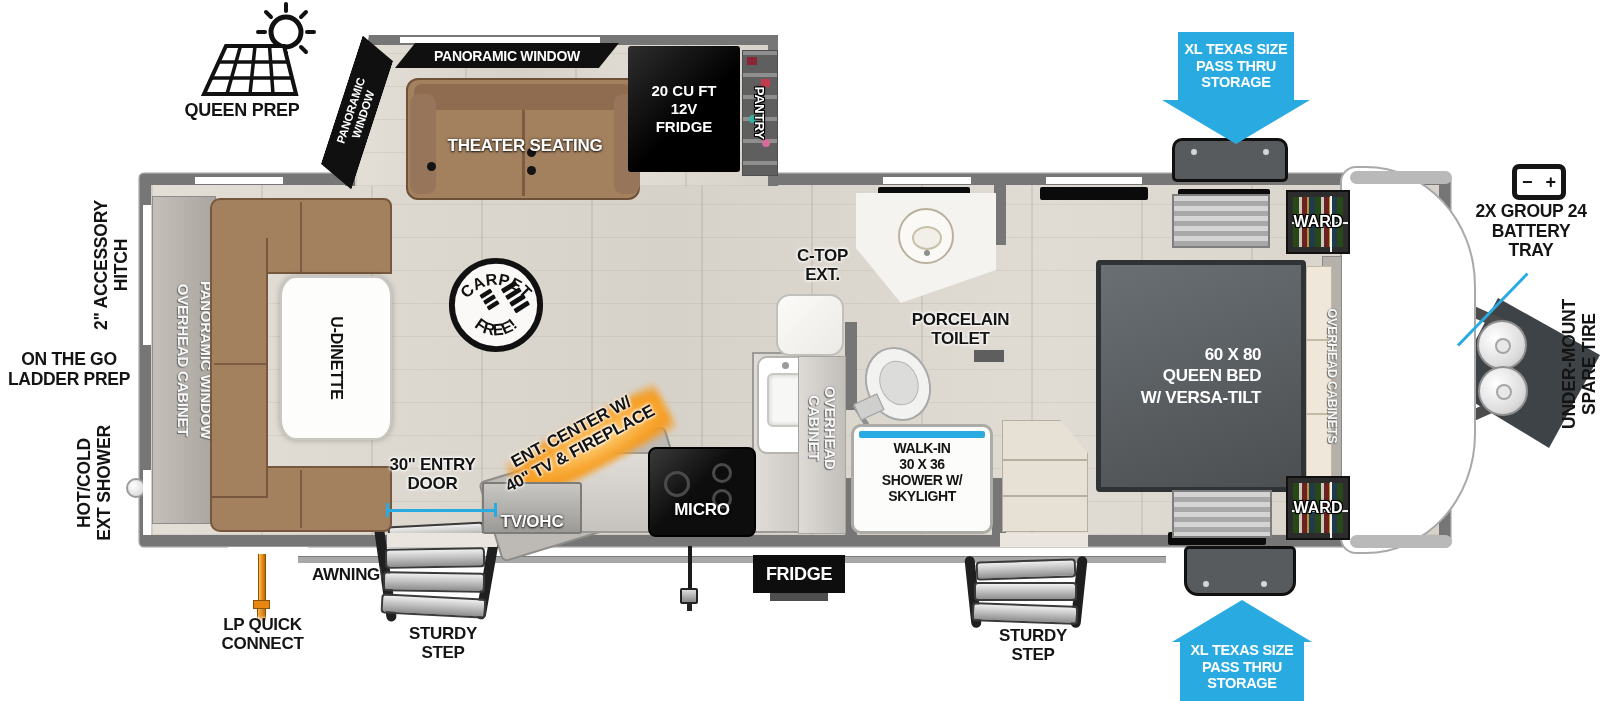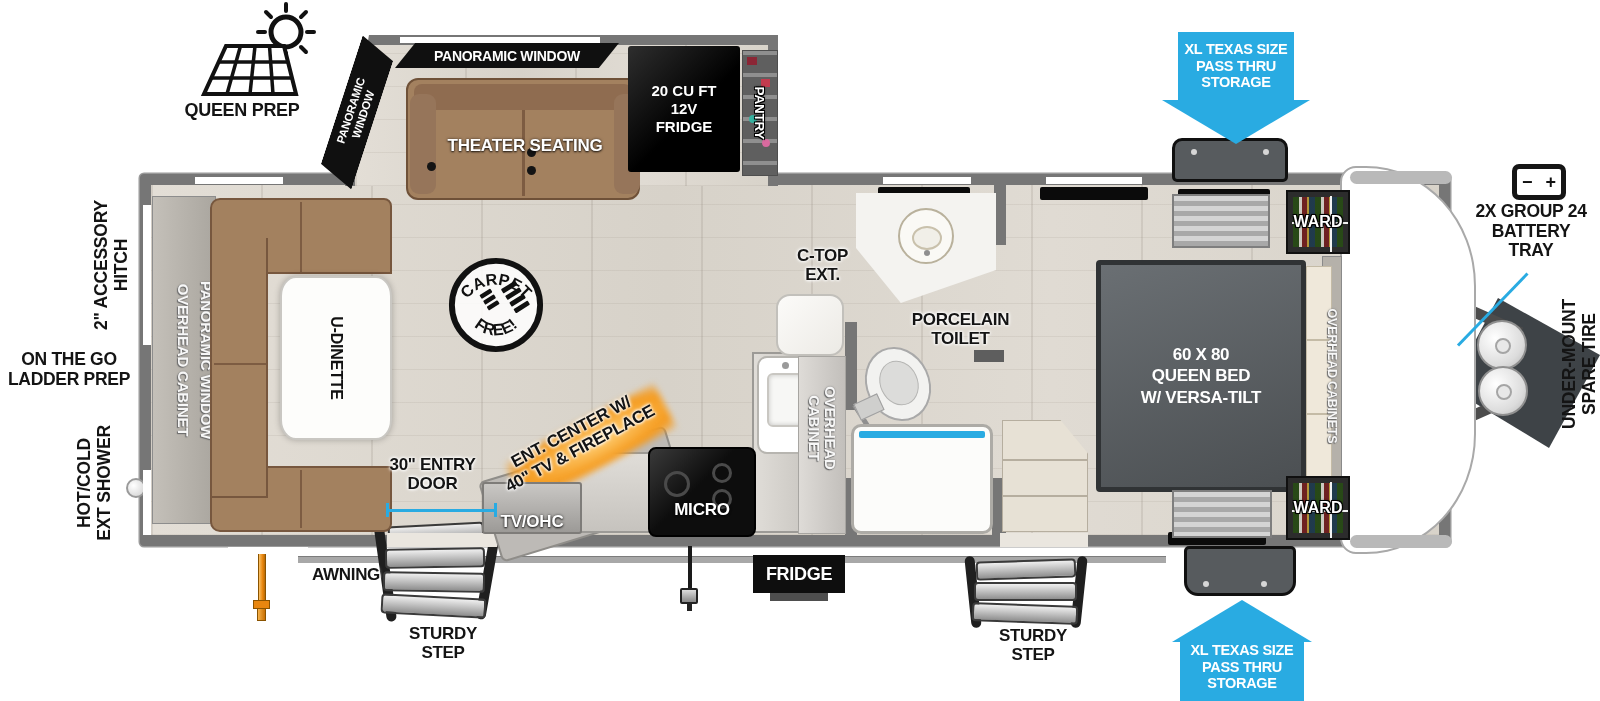--- a/index.html
+++ b/index.html
@@ -193,32 +193,37 @@
   </div>
 
   <div class="abs" style="left:866px;top:346px;width:64px;height:76px;border-radius:50%;background:#f2f2f0;border:2.5px solid #a9a9a9;transform:rotate(-25deg);z-index:4;"></div>
   <div class="abs" style="left:880px;top:360px;width:38px;height:46px;border-radius:50%;background:#dcdcda;border:1.5px solid #b5b5b3;transform:rotate(-25deg);z-index:4;"></div>
   <div class="abs" style="left:856px;top:398px;width:26px;height:18px;background:#cfcfcd;border:1.5px solid #a0a0a0;transform:rotate(-25deg);z-index:4;"></div>
   <div class="flabel" style="left:888px;top:310px;width:145px;">PORCELAIN
 TOILET</div>
 
   <div class="abs" style="left:851px;top:424px;width:142px;height:110px;background:#fcfcfa;border:3px solid #adaba6;border-radius:10px;z-index:4;">
     <div class="abs" style="left:5px;top:4px;width:126px;height:7px;background:#29abe2;border-radius:2px;"></div>
+    <div style="position:absolute;left:4px;top:13px;width:128px;text-align:center;font-weight:bold;font-size:14px;line-height:1.15;
+                color:#141414;white-space:pre-line;letter-spacing:-0.4px;">WALK-IN
+30 X 36
+SHOWER W/
+SKYLIGHT</div>
   </div>
 
   <div class="abs" style="left:1002px;top:420px;width:86px;height:112px;background:#e7e1d5;border:1.5px solid #b6ae9f;z-index:3;
               clip-path:polygon(0 0,68% 0,100% 30%,100% 100%,0 100%);">
     <div class="abs" style="left:0;top:38px;width:100%;height:2px;background:#b6ae9f;"></div>
     <div class="abs" style="left:0;top:74px;width:100%;height:2px;background:#b6ae9f;"></div>
   </div>
   <div class="abs" style="left:1000px;top:533px;width:88px;height:14px;background:#eae6df;z-index:3;"></div>
 
   <div class="abs" style="left:1096px;top:260px;width:210px;height:232px;background:linear-gradient(160deg,#6a6f73,#4b4f52);
               border:5px solid #303335;border-radius:4px;z-index:4;display:flex;align-items:center;justify-content:center;">
-    <span style="color:#fff;font-weight:bold;font-size:17px;line-height:1.25;text-align:center;white-space:pre-line;letter-spacing:-0.3px;">60 X 80
+    <span style="color:#fff;font-weight:bold;font-size:17px;line-height:1.25;text-align:right;white-space:pre-line;letter-spacing:-0.3px;">60 X 80
 QUEEN BED
 W/ VERSA-TILT</span>
   </div>
   <div class="abs" style="left:1306px;top:266px;width:26px;height:220px;background:#efe8da;border:1px solid #c4bba6;z-index:4;">
     <div class="abs" style="left:0;top:72px;width:100%;height:2px;background:#c4bba6;"></div>
     <div class="abs" style="left:0;top:146px;width:100%;height:2px;background:#c4bba6;"></div>
   </div>
   <div class="abs" style="left:1322px;top:256px;width:20px;height:240px;background:#b5b1aa;border:1px solid #8a8a8a;z-index:3;"></div>
   <div class="vlabel cw cabtxt" style="left:1212px;top:369px;width:240px;height:14px;font-size:12.5px;z-index:5;">
     <span>OVERHEAD CABINETS</span>
@@ -329,20 +334,22 @@
   <div class="flabel" style="left:0px;top:350px;width:138px;font-size:17.5px;">ON THE GO
 LADDER PREP</div>
   <div class="vlabel ccw" style="left:20px;top:463px;width:150px;height:40px;font-size:17.5px;color:#141414;line-height:1.12;z-index:5;">
     <span>HOT/COLD
 EXT SHOWER</span>
   </div>
 
   <div class="abs" style="left:258px;top:548px;width:8px;height:54px;background:linear-gradient(90deg,#f9c267,#e8860f 60%,#b96a05);border:1px solid #8a5300;z-index:2;"></div>
   <div class="abs" style="left:253px;top:600px;width:17px;height:9px;background:#e8860f;border:1px solid #8a5300;z-index:2;"></div>
   <div class="abs" style="left:257px;top:608px;width:9px;height:13px;background:linear-gradient(90deg,#f6b24a,#c96f03);border:1px solid #8a5300;z-index:2;"></div>
+  <div class="flabel" style="left:200px;top:615px;width:125px;">LP QUICK
+CONNECT</div>
 
   <div class="abs" style="left:378px;top:518px;width:122px;height:114px;z-index:2;">
     <div class="rail" style="left:2px;top:2px;width:10px;height:102px;transform:rotate(-8deg);"></div>
     <div class="rail" style="left:106px;top:0;width:10px;height:102px;transform:rotate(10deg);"></div>
     <div class="steelbar" style="left:10px;top:6px;width:96px;height:20px;transform:rotate(-3deg);"></div>
     <div class="steelbar" style="left:7px;top:30px;width:100px;height:20px;transform:rotate(-1deg);"></div>
     <div class="steelbar" style="left:5px;top:54px;width:102px;height:20px;transform:rotate(1deg);"></div>
     <div class="steelbar" style="left:3px;top:78px;width:105px;height:20px;transform:rotate(3deg);"></div>
   </div>
   <div class="flabel" style="left:398px;top:624px;width:90px;">STURDY

